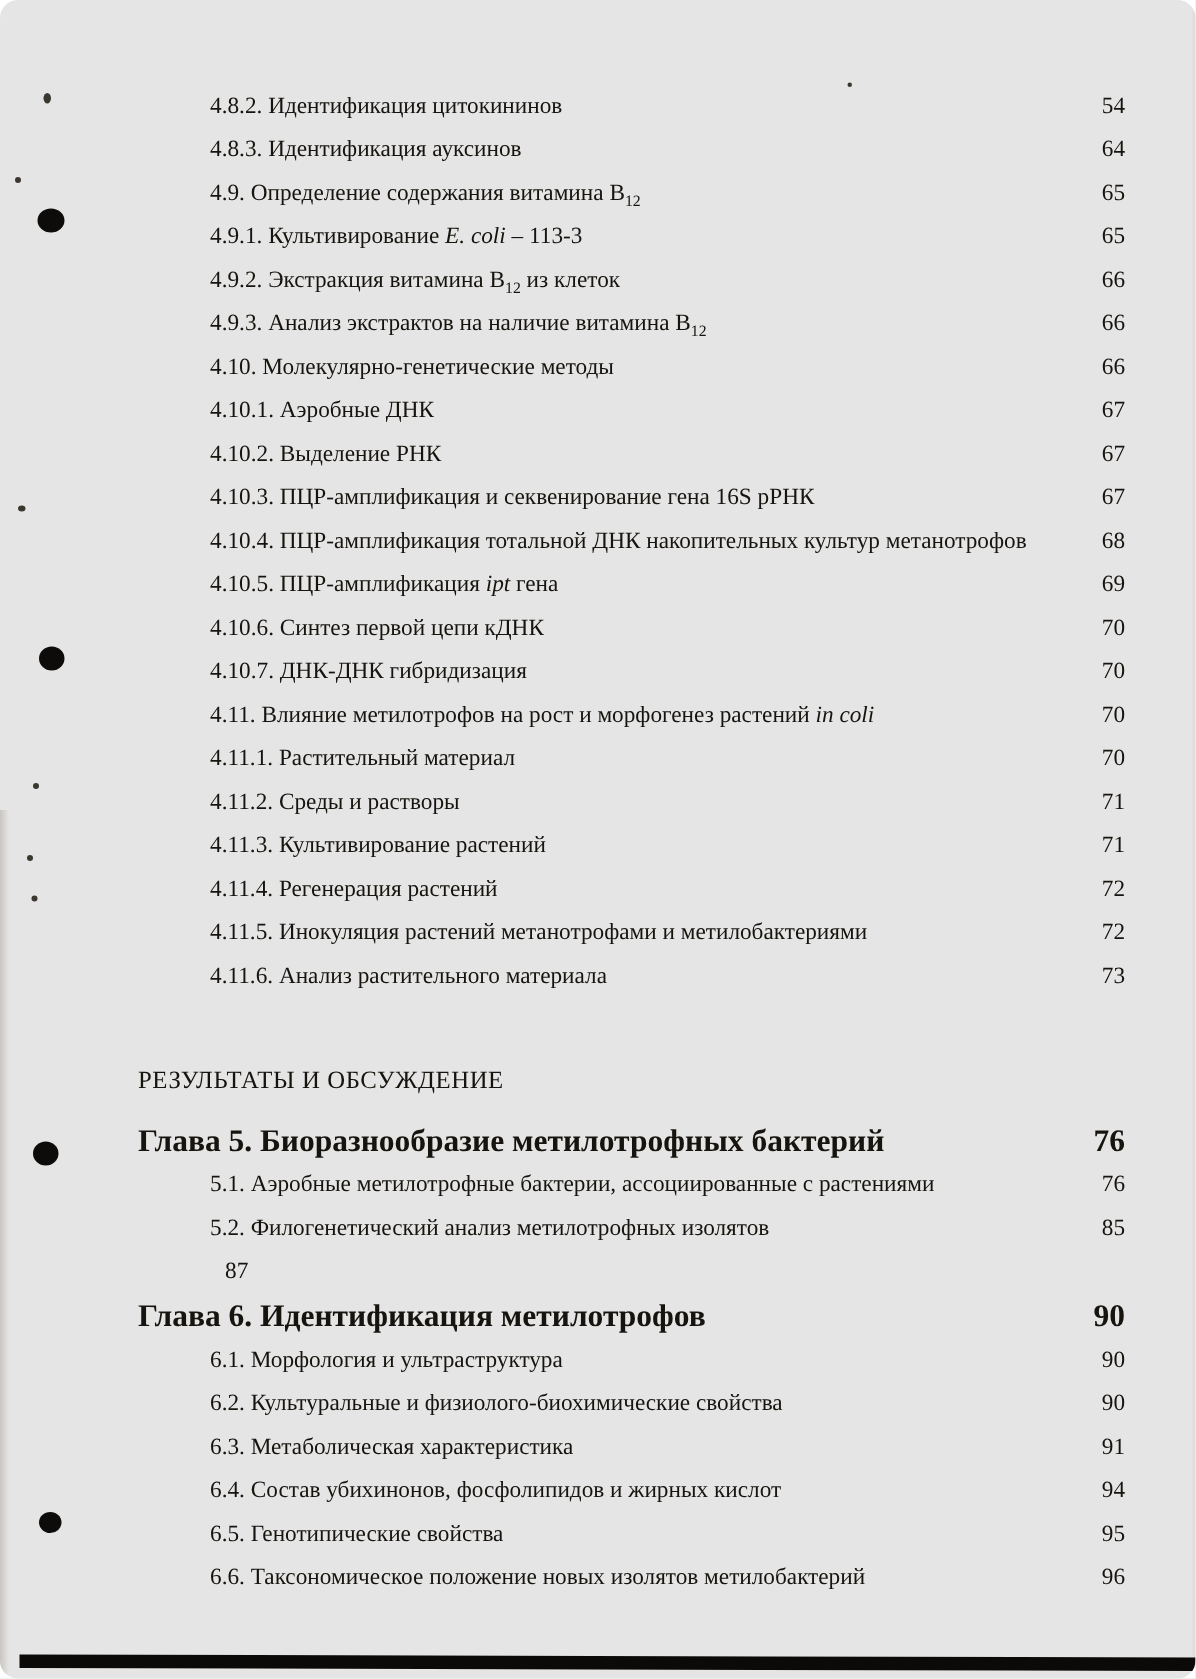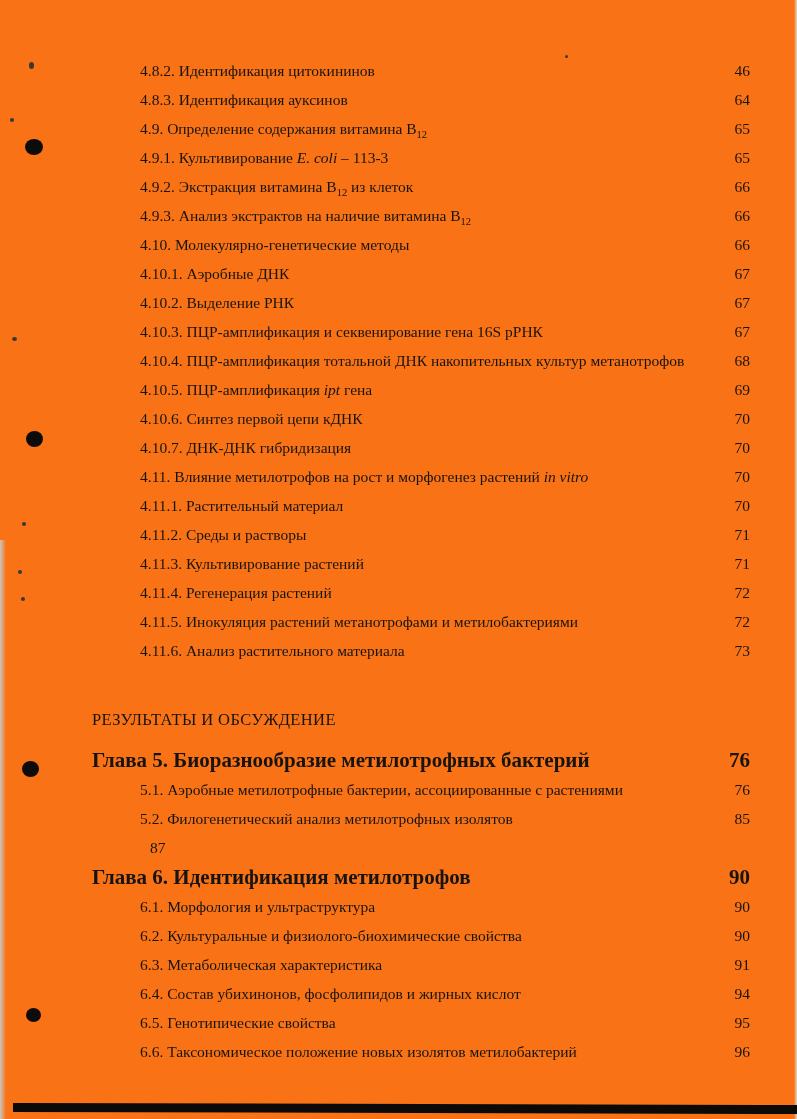--- a/index.html
+++ b/index.html
@@ -5,23 +5,24 @@
   * { margin: 0; padding: 0; box-sizing: border-box; }
   html, body { width: 797px; }
   body {
     font-family: "Liberation Serif", "DejaVu Serif", serif;
     background: #ffffff;
   }
   .page {
     position: relative;
     width: 797px;
     height: 1119px;
-    background: #f97316;
+    background: #e5e5e5;
     overflow: hidden;
     color: #17140f;
+    border-radius: 12px;
   }
   .toc {
     position: absolute;
     left: 92px;
     top: 56px;
     width: 658px;
   }
   .row {
     display: flex;
     justify-content: space-between;
@@ -71,21 +72,21 @@
   }
 </style>
 </head>
 <body>
 
 <div class="page">
 
   <div class="toc" id="toc">
       <div class="row sub">
         <span class="label"><span>4.8.2. Идентификация цитокининов</span></span>
-        <span class="pagenum">46</span>
+        <span class="pagenum">54</span>
       </div>
       <div class="row sub">
         <span class="label"><span>4.8.3. Идентификация ауксинов</span></span>
         <span class="pagenum">64</span>
       </div>
       <div class="row sub">
         <span class="label"><span>4.9. Определение содержания витамина B</span><sub>12</sub></span>
         <span class="pagenum">65</span>
       </div>
       <div class="row sub">
@@ -126,21 +127,21 @@
       </div>
       <div class="row sub">
         <span class="label"><span>4.10.6. Синтез первой цепи кДНК</span></span>
         <span class="pagenum">70</span>
       </div>
       <div class="row sub">
         <span class="label"><span>4.10.7. ДНК-ДНК гибридизация</span></span>
         <span class="pagenum">70</span>
       </div>
       <div class="row sub">
-        <span class="label"><span>4.11. Влияние метилотрофов на рост и морфогенез растений </span><span class="it">in vitro</span></span>
+        <span class="label"><span>4.11. Влияние метилотрофов на рост и морфогенез растений </span><span class="it">in coli</span></span>
         <span class="pagenum">70</span>
       </div>
       <div class="row sub">
         <span class="label"><span>4.11.1. Растительный материал</span></span>
         <span class="pagenum">70</span>
       </div>
       <div class="row sub">
         <span class="label"><span>4.11.2. Среды и растворы</span></span>
         <span class="pagenum">71</span>
       </div>

